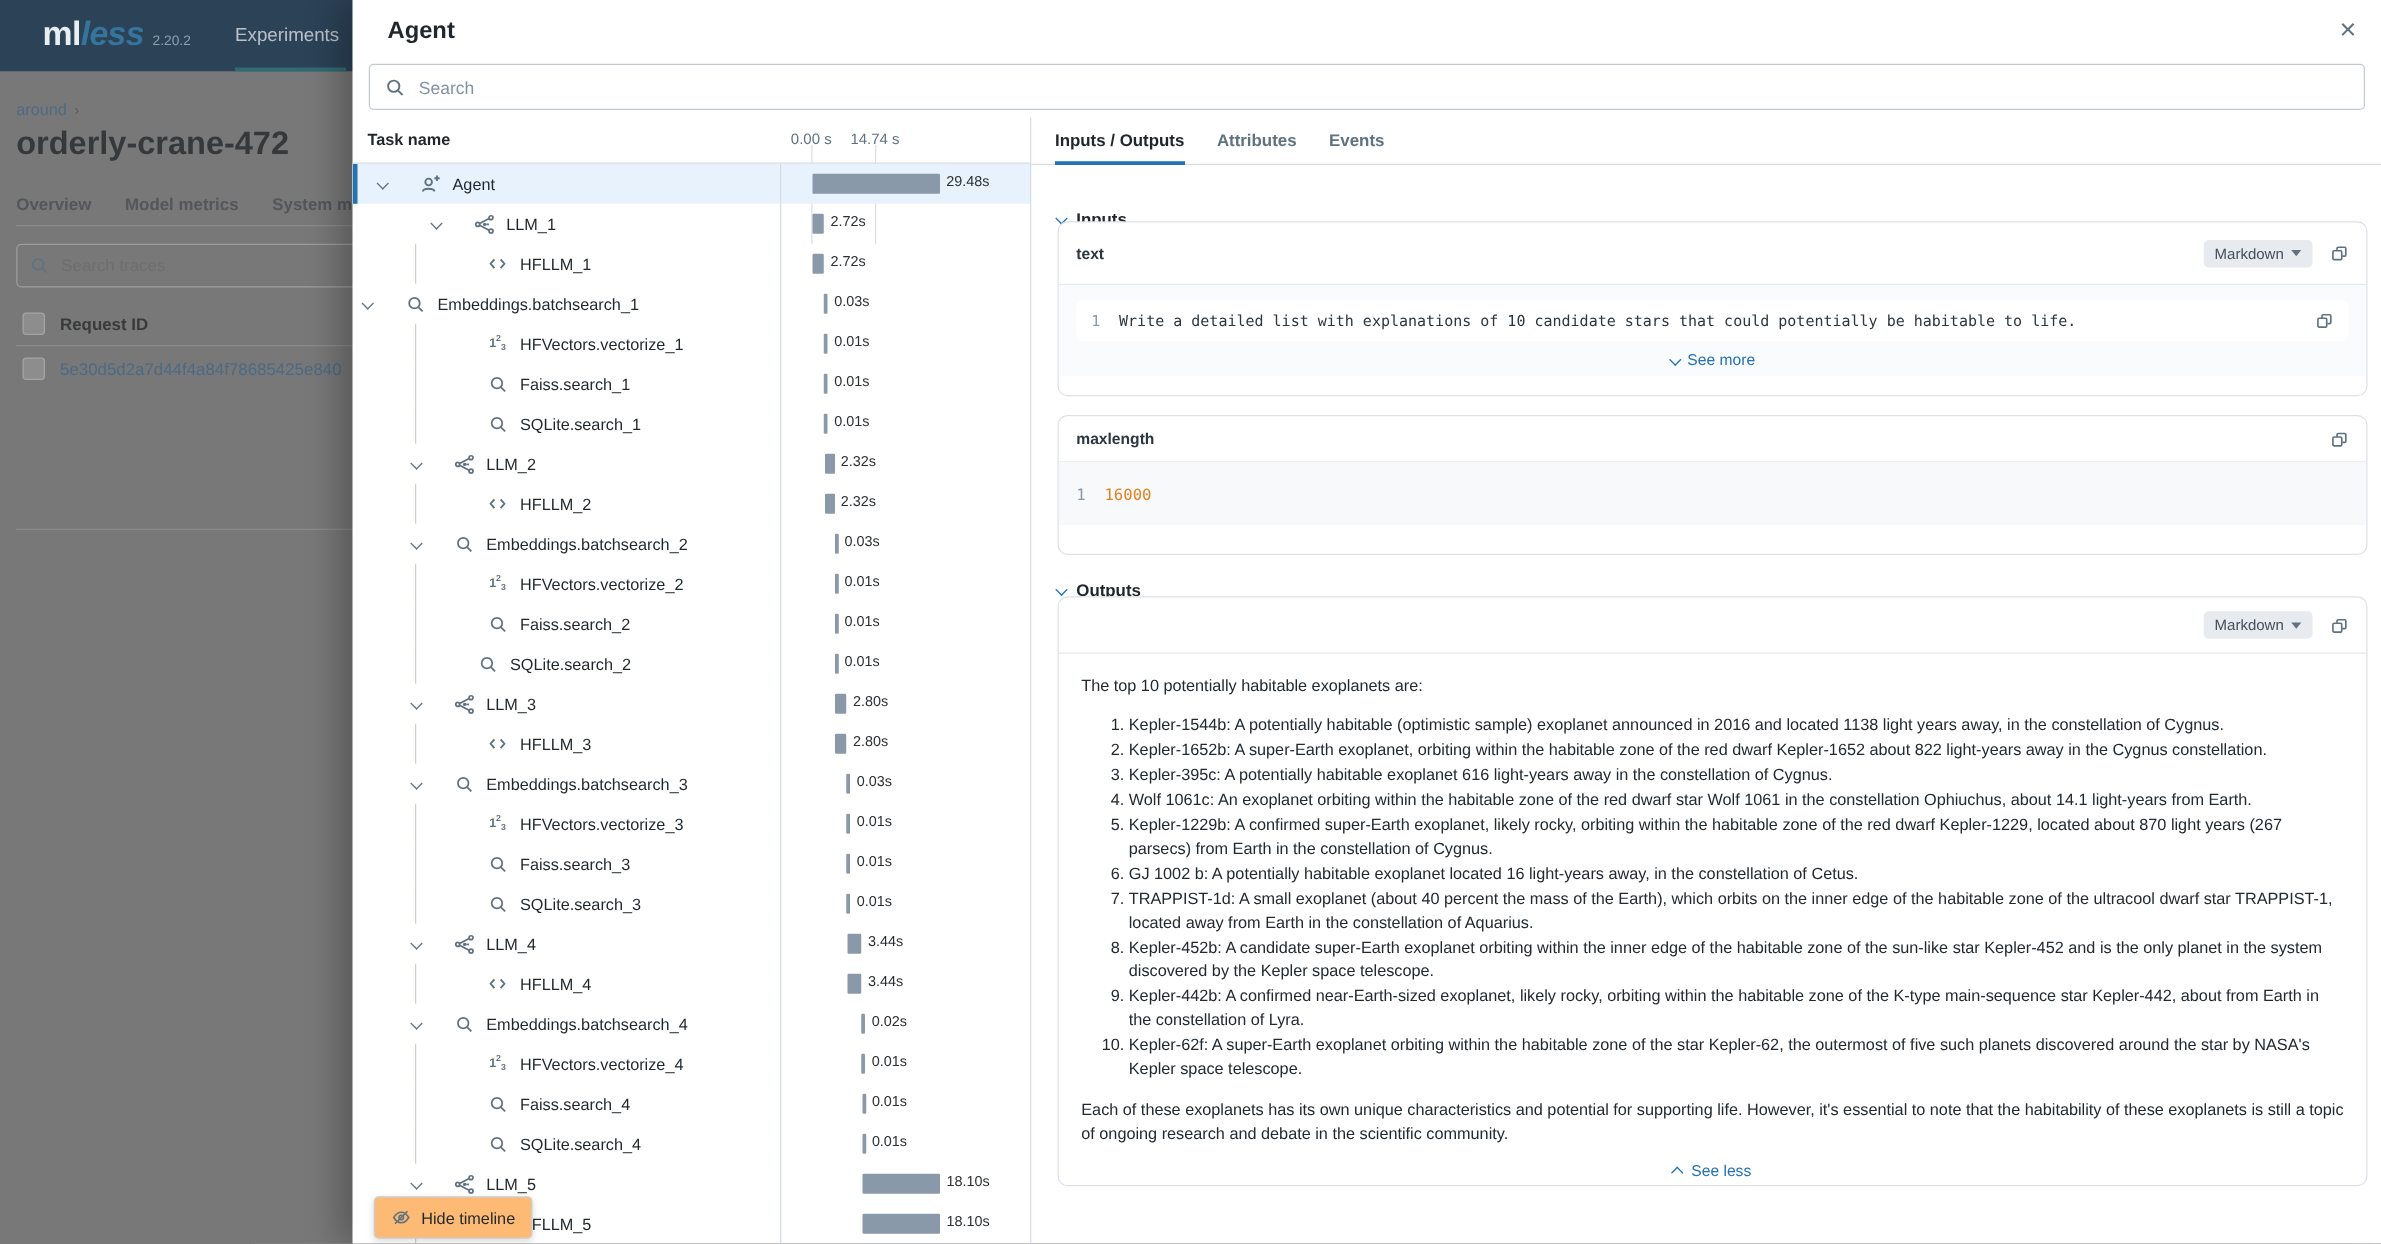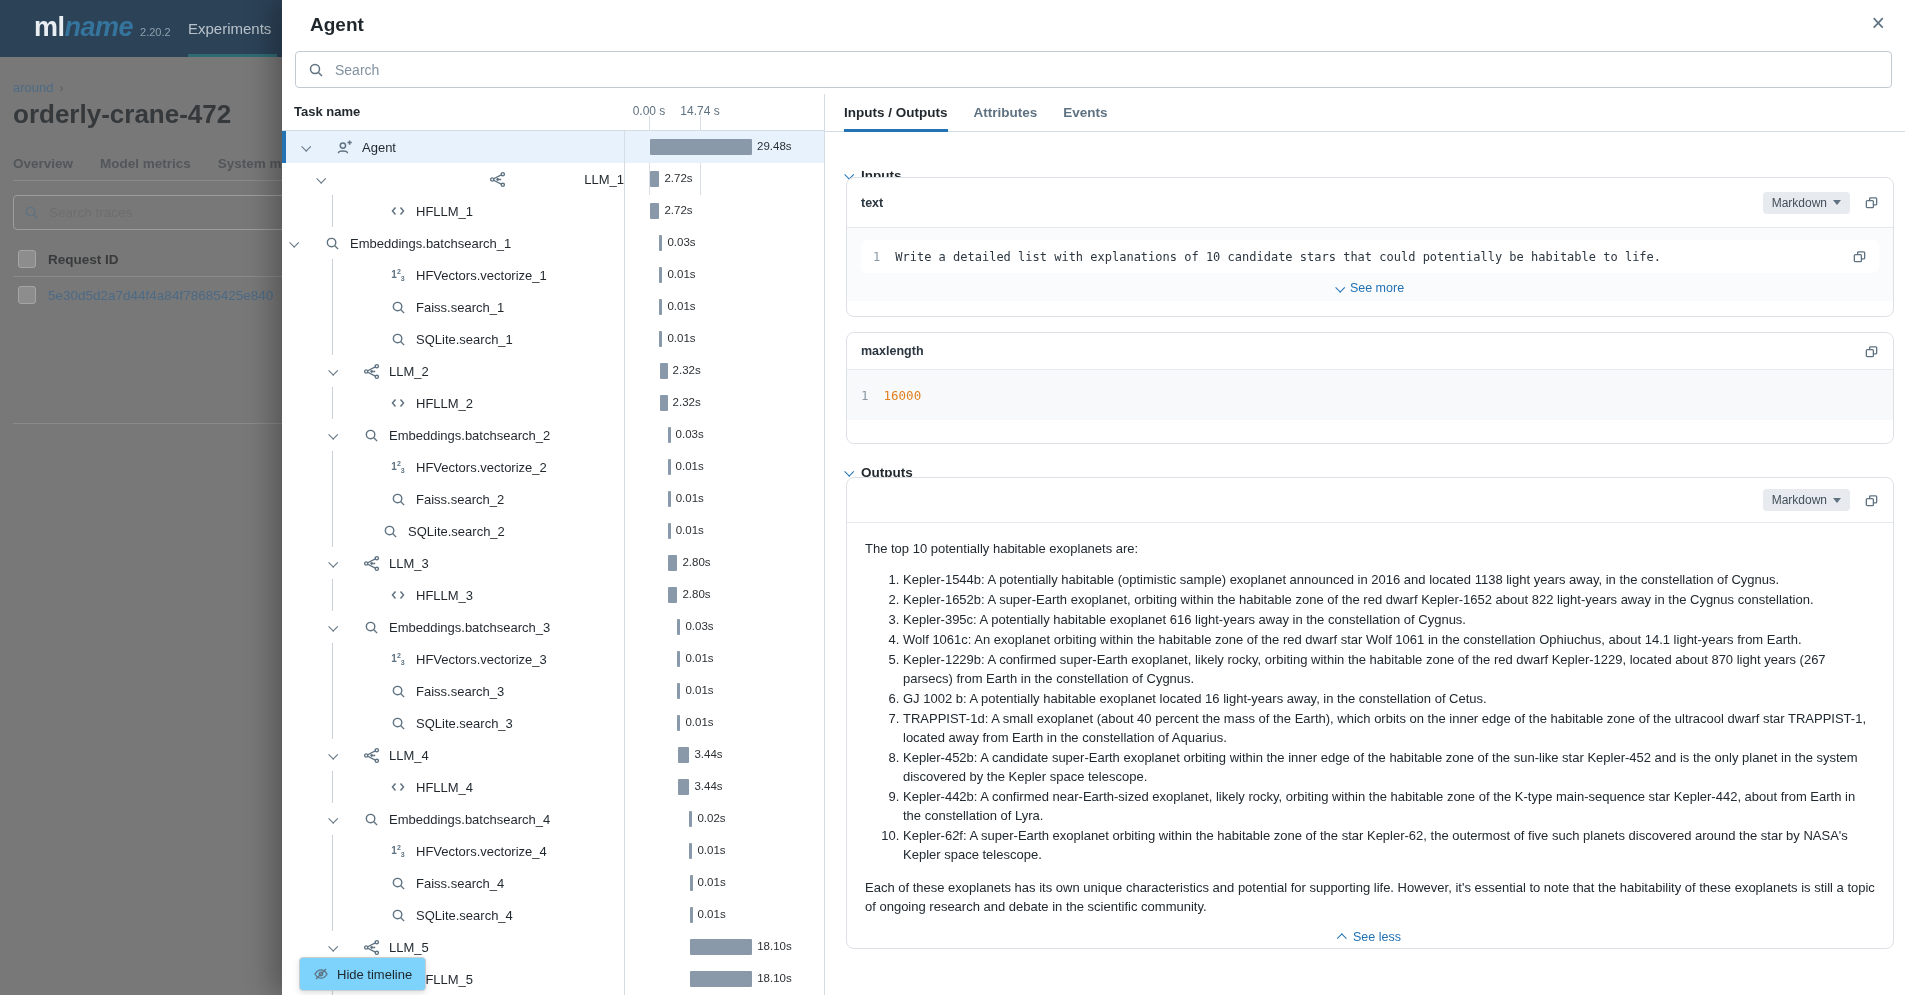--- a/index.html
+++ b/index.html
@@ -55,21 +55,21 @@
   .tlabel{font-size:13px;color:#1f272d;white-space:nowrap;}
   .chev{display:inline-block;width:6px;height:6px;border-right:1.6px solid currentColor;
     border-bottom:1.6px solid currentColor;transform:rotate(45deg) translateY(-1px);}
   .chev.up{transform:rotate(225deg) translateY(-1px);}
   .timecell{position:absolute;left:342px;right:0;top:0;bottom:0;border-left:1px solid #d5dce3;}
   .bar{position:absolute;top:8px;height:16px;background:#8a99aa;border-radius:1px;}
   .durlabel{position:absolute;top:9px;font-size:11.5px;color:#2b3034;white-space:nowrap;}
   .numicon{font-size:10px;color:#5f7281;font-weight:bold;letter-spacing:0;}
   .numicon sup,.numicon sub{font-size:7px;}
   #hide-timeline{position:absolute;left:17px;bottom:4px;height:32px;display:flex;align-items:center;gap:8px;
-    padding:0 13px;background:#7dd3fc;border:1px solid #c9ced3;border-radius:4px;font-size:13px;color:#1f272d;
+    padding:0 13px;background:#fdba74;border:1px solid #c9ced3;border-radius:4px;font-size:13px;color:#1f272d;
     box-shadow:0 2px 6px rgba(0,0,0,.13);cursor:pointer;}
   
   #right-pane{position:absolute;left:542px;top:94px;right:0;bottom:0;border-left:1px solid #d5dce3;box-sizing:border-box;}
   #detail-tabs{position:absolute;left:0;right:0;top:0;height:38px;border-bottom:1px solid #d5dce3;
     display:flex;align-items:stretch;padding-left:19px;gap:26px;box-sizing:border-box;}
   .dtab{display:flex;align-items:center;font-size:13.5px;font-weight:bold;color:#5f7281;cursor:pointer;position:relative;}
   .dtab.active{color:#1f272d;}
   .dtab.active::after{content:"";position:absolute;left:0;right:0;bottom:-1px;height:3px;background:#2272b4;}
   #detail-body{position:absolute;left:0;right:0;top:38px;bottom:0;overflow:hidden;}
   .sechead{position:absolute;left:20px;display:flex;align-items:center;gap:9px;font-size:13.5px;
@@ -96,21 +96,21 @@
   .md-body ol{margin:0;padding-left:38px;}
   .md-body li{margin:0 0 1px;}
 </style>
 </head>
 <body>
 
 <div id="bg-page">
   <div id="bg-navbar">
     <div class="logo-wrap">
       <span class="logo-ml">ml</span>
-      <span class="logo-flow">name</span>
+      <span class="logo-flow">less</span>
       <span class="logo-ver">2.20.2</span>
     </div>
     <div class="nav-exp">Experiments</div>
     <div class="nav-underline"></div>
   </div>
   <div class="bg-bc">
     <span>around</span><span class="sep">›</span>
   </div>
   <div class="bg-title">orderly-crane-472</div>
   <div class="bg-tabs" id="bg-tabs">
@@ -172,21 +172,21 @@
               </svg>
             </span>
             <span class="tlabel">Agent</span>
           </div>
           <div class="timecell">
             <div class="bar" style="left: 25px; width: 102px;"></div>
             <span class="durlabel" style="left: 132px;">29.48s</span>
           </div>
         </div>
         <div class="trow">
-          <div class="tcell" style="padding-left: 27px; justify-content: space-between;">
+          <div class="tcell" style="padding-left: 55px;">
             <span class="chevbox">
               <span class="chev"></span>
             </span>
             <span class="spacer17"></span>
             <span class="iconbox icon">
               <svg viewBox="0 0 16 16" width="17" height="17" fill="none" stroke="currentColor" stroke-width="1.3">
                 <circle cx="3" cy="8" r="1.5"></circle>
                 <circle cx="13" cy="3" r="1.5"></circle>
                 <circle cx="13" cy="13" r="1.5"></circle>
                 <circle cx="8.2" cy="8" r="1.3" fill="currentColor" stroke="none"></circle>

